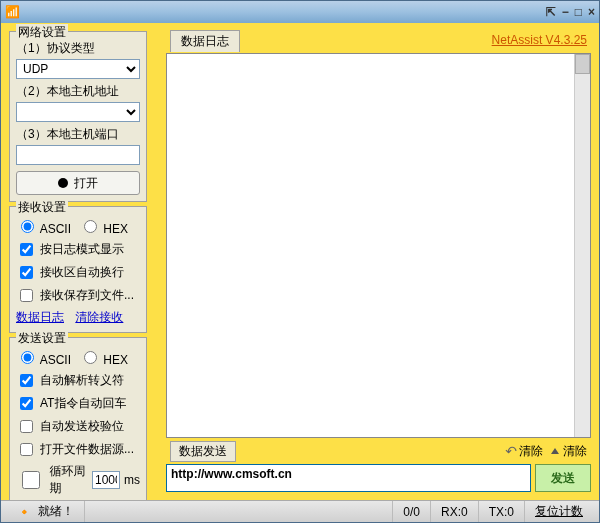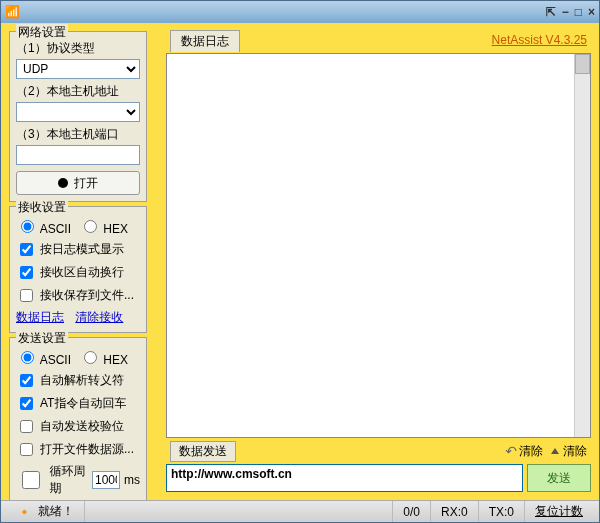--- a/index.html
+++ b/index.html
@@ -31,21 +31,21 @@
 .log-header .brand { color: #cc5500; font-family: Arial; text-decoration: underline; }
 .log-area { flex: 1; border: 1px solid #888; background: #fff; position: relative; }
 .log-area .scrollbar { position: absolute; right: 0; top: 0; bottom: 0; width: 16px; background: #e8e8e8; border-left: 1px solid #ccc; }
 .log-area .scrollbar .thumb { width: 100%; height: 20px; background: #cfcfcf; border: 1px solid #aaa; }
 .send-bar { display: flex; align-items: center; gap: 8px; height: 18px; padding: 0 4px; }
 .send-bar .tab2 { border: 1px solid #a0a0a0; padding: 1px 8px; background: #ece9d8; }
 .send-bar .spacer { flex: 1; }
 .send-bar .act { display: flex; align-items: center; gap: 2px; cursor: pointer; }
 .send-row { display: flex; gap: 4px; }
 .send-input { flex: 1; border: 1px solid #0369a1; background: #fff; height: 28px; padding: 2px 4px; font-family: "Courier New", monospace; font-weight: bold; }
-.send-btn { width: 64px; background: #c8f0a8; border: 1px solid #6a9a4a; display: flex; align-items: center; justify-content: center; color: #2a6a1a; font-weight: normal; cursor: pointer; }
+.send-btn { width: 56px; background: #c8f0a8; border: 1px solid #6a9a4a; display: flex; align-items: center; justify-content: center; color: #2a6a1a; font-weight: bold; cursor: pointer; }
 .statusbar { height: 22px; background: linear-gradient(#e8e8e8, #d0d0d0); border-top: 1px solid #aaa; display: flex; align-items: center; padding: 0 6px; gap: 0; }
 .statusbar .cell { border-left: 1px solid #bbb; padding: 0 10px; height: 100%; display: flex; align-items: center; }
 .statusbar .cell:first-child { border-left: none; }
 .statusbar .ready-icon { color: #d08000; margin-right: 6px; }
 .statusbar .spacer2 { flex: 1; }
 .arrow-up { display: inline-block; width: 0; height: 0; border-left: 4px solid transparent; border-right: 4px solid transparent; border-bottom: 6px solid #555; margin-right: 2px; }
 .curved { font-family: Arial; color: #666; font-size: 14px; }
 </style>
 </head>
 <body>

